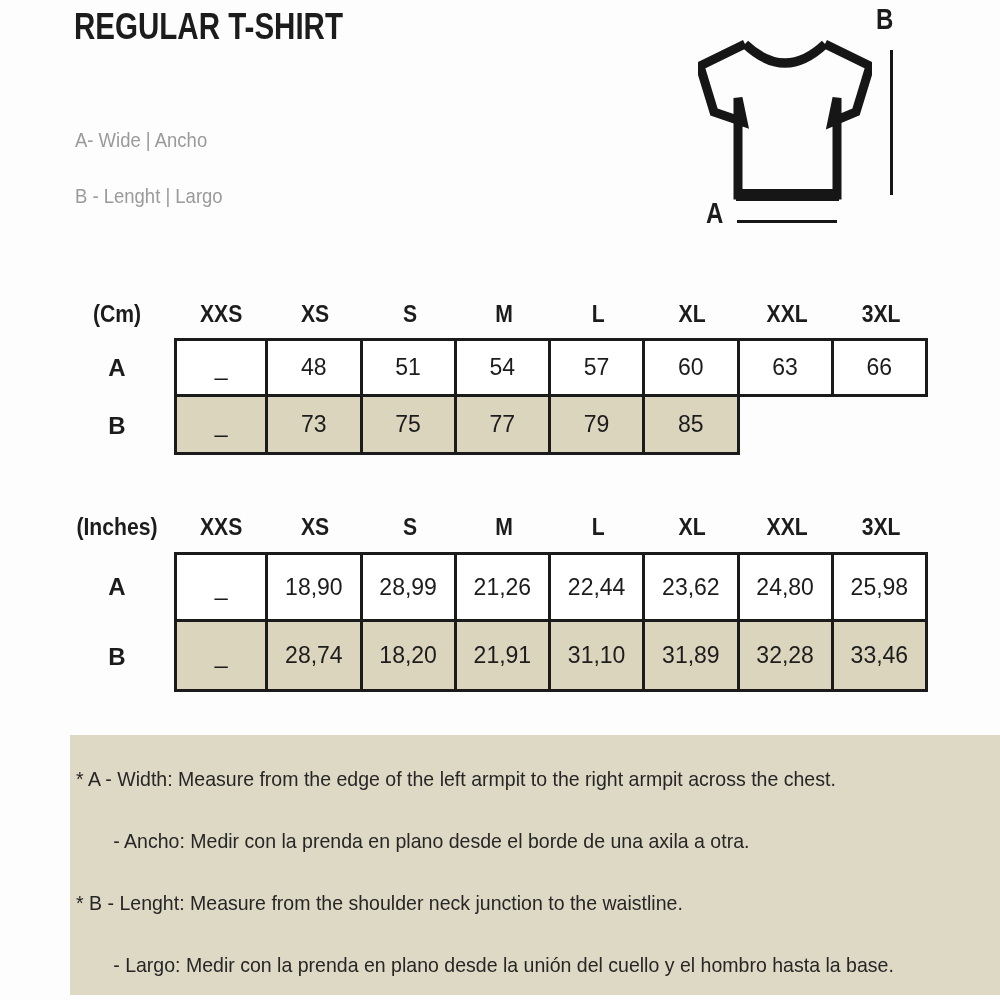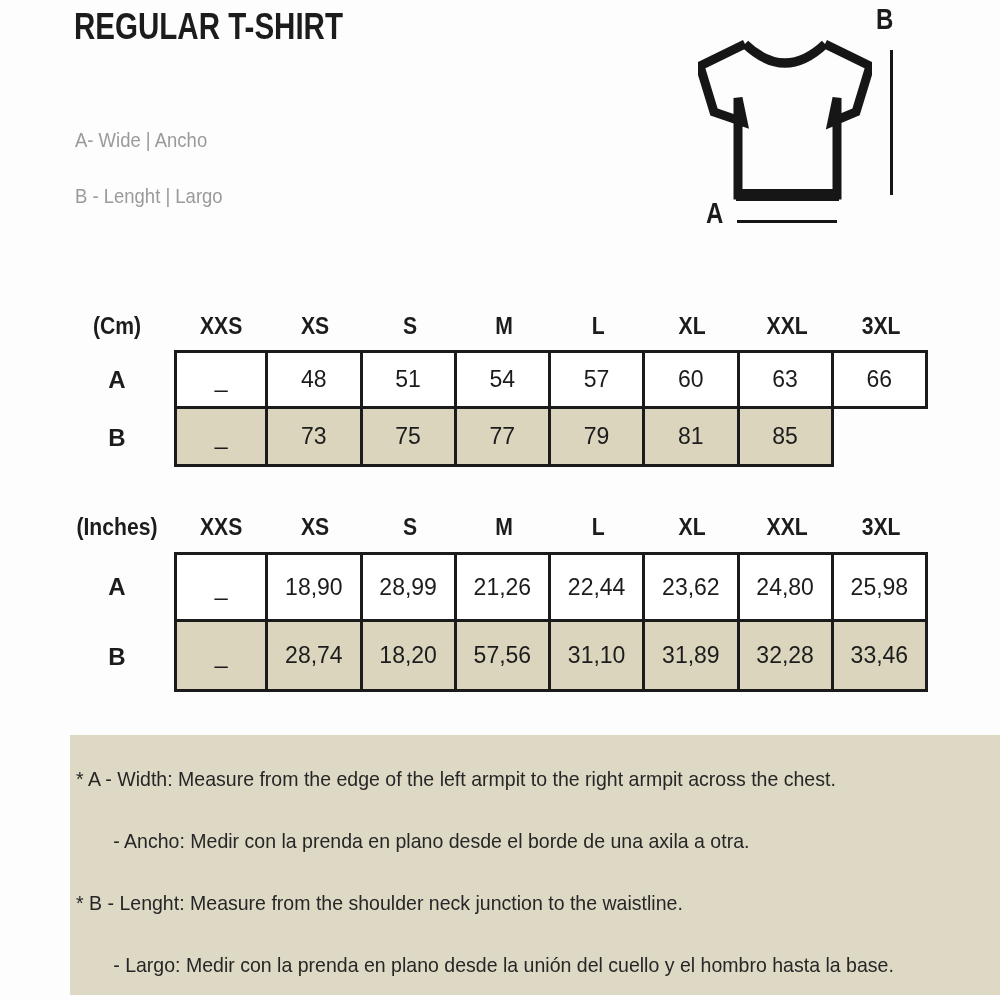--- a/index.html
+++ b/index.html
@@ -19,21 +19,21 @@
   .dim-label{position:absolute;font-size:30px;font-weight:700;
              transform:scaleX(0.8);transform-origin:left top;}
   .label-b{left:876px;top:2px;}
   .label-a{left:706px;top:196px;}
   .line-b{position:absolute;left:890px;top:50px;width:3px;height:145px;background:#161616;}
   .line-a{position:absolute;left:737px;top:220px;width:100px;height:3px;background:#161616;}
 
   
   .size-table{position:absolute;left:60px;width:868px;display:grid;
               grid-template-columns:114px repeat(8,1fr);}
-  .tbl-cm{top:302px;grid-template-rows:48px 59px 58px;}
+  .tbl-cm{top:290px;grid-template-rows:48px 59px 58px;}
   .tbl-in{top:502px;grid-template-rows:50px 70px 70px;}
   .hd,.rowlabel,.cell{display:flex;align-items:center;justify-content:center;}
   .hd{font-size:23px;font-weight:700;transform:scaleX(0.92);}
   .rowlabel{font-size:24px;font-weight:700;}
   .cell{font-size:23px;background:#fff;
         border-right:3px solid #1b1b1b;border-bottom:3px solid #1b1b1b;}
   .cell.first{border-left:3px solid #1b1b1b;}
   .cell.top{border-top:3px solid #1b1b1b;}
   .cell.beige{background:#dbd5be;}
 
@@ -84,21 +84,20 @@
     <div class="cell top">60</div>
     <div class="cell top">63</div>
     <div class="cell top">66</div>
 
     <div class="rowlabel">B</div>
     <div class="cell beige first">_</div>
     <div class="cell beige">73</div>
     <div class="cell beige">75</div>
     <div class="cell beige">77</div>
     <div class="cell beige">79</div>
-    <div class="cell beige">81</div>
     <div class="cell beige">85</div>
   </div>
 
   <div class="size-table tbl-in">
     <div class="hd">(Inches)</div>
     <div class="hd">XXS</div>
     <div class="hd">XS</div>
     <div class="hd">S</div>
     <div class="hd">M</div>
     <div class="hd">L</div>
@@ -113,21 +112,21 @@
     <div class="cell top">21,26</div>
     <div class="cell top">22,44</div>
     <div class="cell top">23,62</div>
     <div class="cell top">24,80</div>
     <div class="cell top">25,98</div>
 
     <div class="rowlabel">B</div>
     <div class="cell beige first">_</div>
     <div class="cell beige">28,74</div>
     <div class="cell beige">18,20</div>
-    <div class="cell beige">57,56</div>
+    <div class="cell beige">21,91</div>
     <div class="cell beige">31,10</div>
     <div class="cell beige">31,89</div>
     <div class="cell beige">32,28</div>
     <div class="cell beige">33,46</div>
   </div>
 
   <div class="notes">
     <div class="note-line">* A - Width: Measure from the edge of the left armpit to the right armpit across the chest.</div>
     <div class="note-line indent">- Ancho: Medir con la prenda en plano desde el borde de una axila a otra.</div>
     <div class="note-line">* B - Lenght: Measure from the shoulder neck junction to the waistline.</div>

